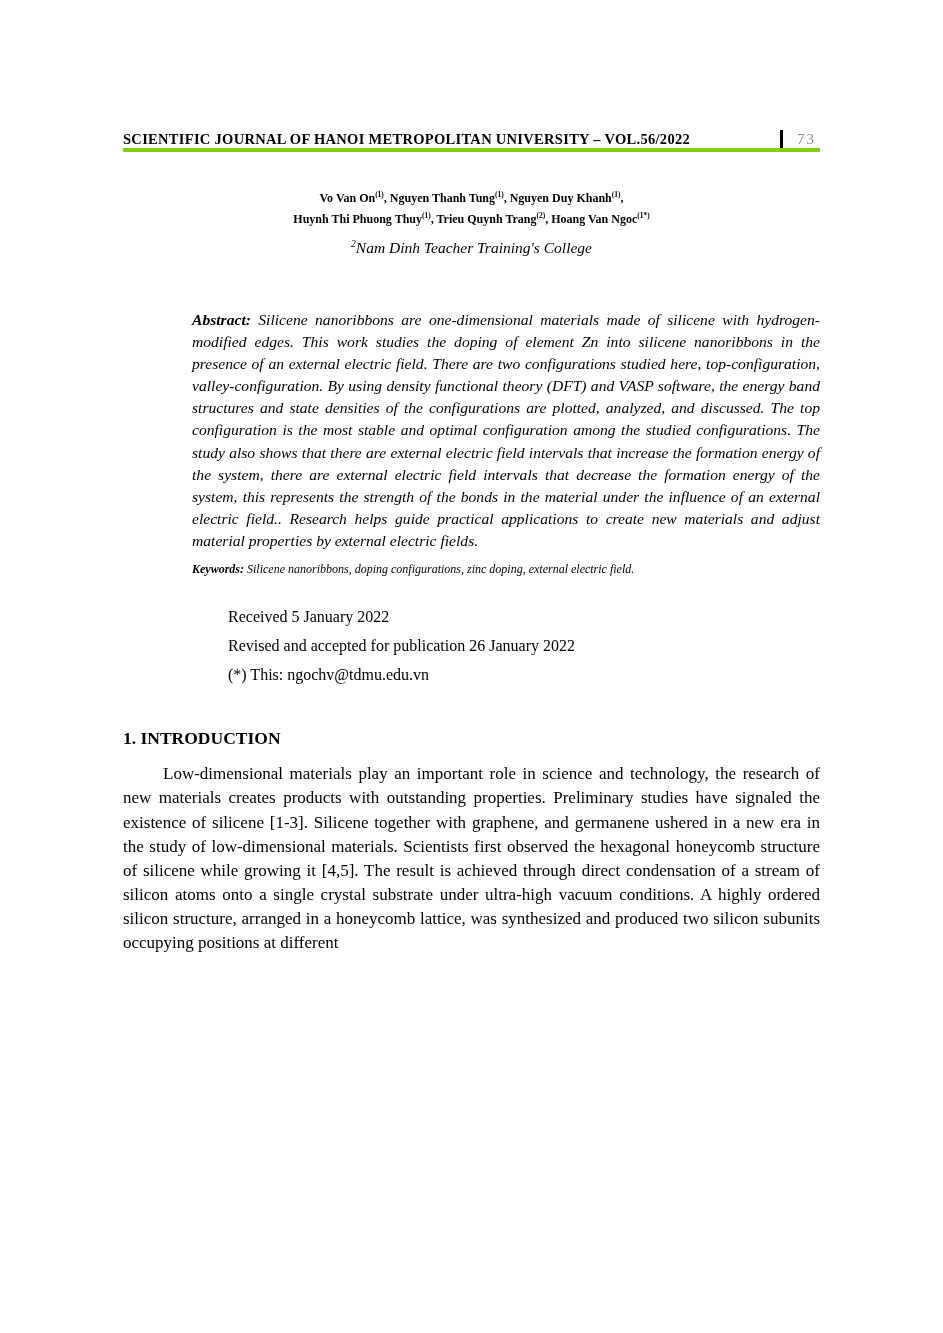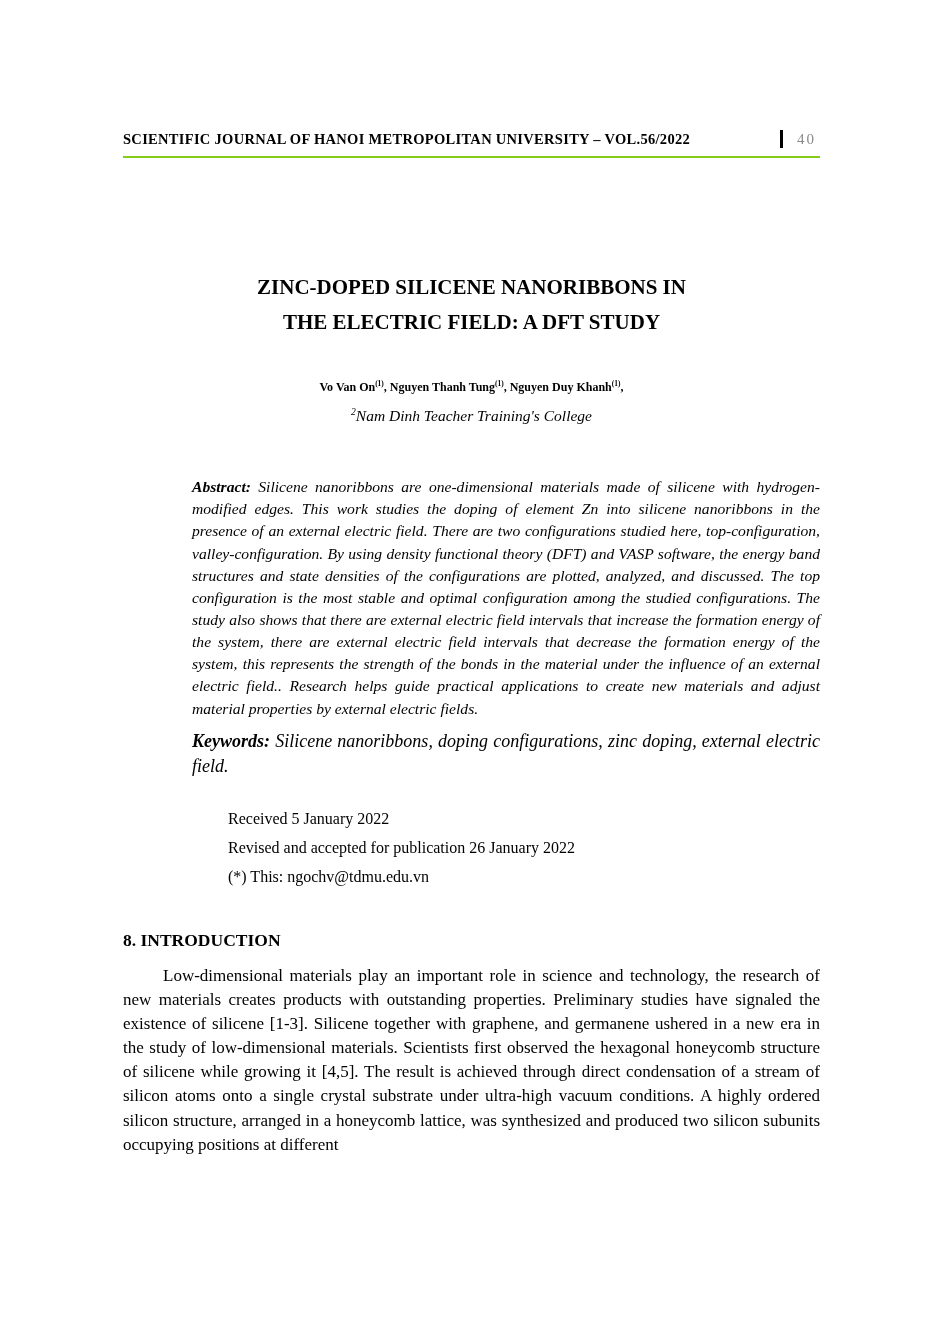--- a/index.html
+++ b/index.html
@@ -19,22 +19,22 @@
     width: 943px;
     height: 1333px;
     padding: 130px 123px 40px 123px;
   }
 
   
   .journal-header {
     display: flex;
     justify-content: space-between;
     align-items: flex-end;
-    border-bottom: 2px solid #84cc16;
-    padding-bottom: 8px;
+    border-bottom: 4px solid #84cc16;
+    padding-bottom: 0;
   }
   .journal-title {
     font-weight: bold;
     font-size: 14.5px;
     letter-spacing: 0.3px;
     white-space: nowrap;
   }
   .page-number-box {
     border-left: 3px solid #000;
     padding-left: 14px;
@@ -92,21 +92,21 @@
     font-size: 15.6px;
     line-height: 1.42;
   }
   .abstract-label {
     font-weight: bold;
   }
   .keywords-block {
     margin: 9px 0 0 69px;
     text-align: justify;
     font-style: italic;
-    font-size: 18px;
+    font-size: 12px;
     line-height: 1.42;
   }
   .keywords-label {
     font-weight: bold;
   }
 
   
   .meta-block {
     margin: 30px 0 0 105px;
     font-size: 16px;
@@ -130,34 +130,35 @@
   }
 </style>
 </head>
 <body>
 
 <div class="page">
 
   <div class="journal-header">
     <span class="journal-title">SCIENTIFIC JOURNAL OF HANOI METROPOLITAN UNIVERSITY – VOL.56/2022</span>
     <span class="page-number-box">
-      <span class="page-number">40</span>
+      <span class="page-number">73</span>
     </span>
   </div>
 
-  <h1 class="paper-title">
-    <span>ZINC-DOPED SILICENE NANORIBBONS IN</span><br>
-    <span>THE ELECTRIC FIELD: A DFT STUDY</span>
-  </h1>
 
   <div class="authors">
     <div class="author-line">
       <span>Vo Van On</span><sup>(1)</sup><span>, </span>
       <span>Nguyen Thanh Tung</span><sup>(1)</sup><span>, </span>
       <span>Nguyen Duy Khanh</span><sup>(1)</sup><span>,</span>
+    </div>
+    <div class="author-line">
+      <span>Huynh Thi Phuong Thuy</span><sup>(1)</sup><span>, </span>
+      <span>Trieu Quynh Trang</span><sup>(2)</sup><span>, </span>
+      <span>Hoang Van Ngoc</span><sup>(1*)</sup><span></span>
     </div>
   </div>
 
   <div class="affiliations">
     <div><sup>2</sup><span>Nam Dinh Teacher Training's College</span></div>
   </div>
 
   <p class="abstract-block">
     <span class="abstract-label">Abstract:</span><span> Silicene nanoribbons are one-dimensional materials made of silicene with hydrogen-modified edges. This work studies the doping of element Zn into silicene nanoribbons in the presence of an external electric field. There are two configurations studied here, top-configuration, valley-configuration. By using density functional theory (DFT) and VASP software, the energy band structures and state densities of the configurations are plotted, analyzed, and discussed. The top configuration is the most stable and optimal configuration among the studied configurations. The study also shows that there are external electric field intervals that increase the formation energy of the system, there are external electric field intervals that decrease the formation energy of the system, this represents the strength of the bonds in the material under the influence of an external electric field.. Research helps guide practical applications to create new materials and adjust material properties by external electric fields.</span>
   </p>
@@ -165,17 +166,17 @@
   <p class="keywords-block">
     <span class="keywords-label">Keywords:</span><span> Silicene nanoribbons, doping configurations, zinc doping, external electric field.</span>
   </p>
 
   <div class="meta-block">
     <p class="meta-line">Received 5 January 2022</p>
     <p class="meta-line">Revised and accepted for publication 26 January 2022</p>
     <p class="meta-line">(*) This: ngochv@tdmu.edu.vn</p>
   </div>
 
-  <h2 class="section-heading">8. INTRODUCTION</h2>
+  <h2 class="section-heading">1. INTRODUCTION</h2>
 
   <p class="body-paragraph">Low-dimensional materials play an important role in science and technology, the research of new materials creates products with outstanding properties. Preliminary studies have signaled the existence of silicene [1-3]. Silicene together with graphene, and germanene ushered in a new era in the study of low-dimensional materials. Scientists first observed the hexagonal honeycomb structure of silicene while growing it [4,5]. The result is achieved through direct condensation of a stream of silicon atoms onto a single crystal substrate under ultra-high vacuum conditions. A highly ordered silicon structure, arranged in a honeycomb lattice, was synthesized and produced two silicon subunits occupying positions at different</p>
 
 </div>
 
 </body></html>

